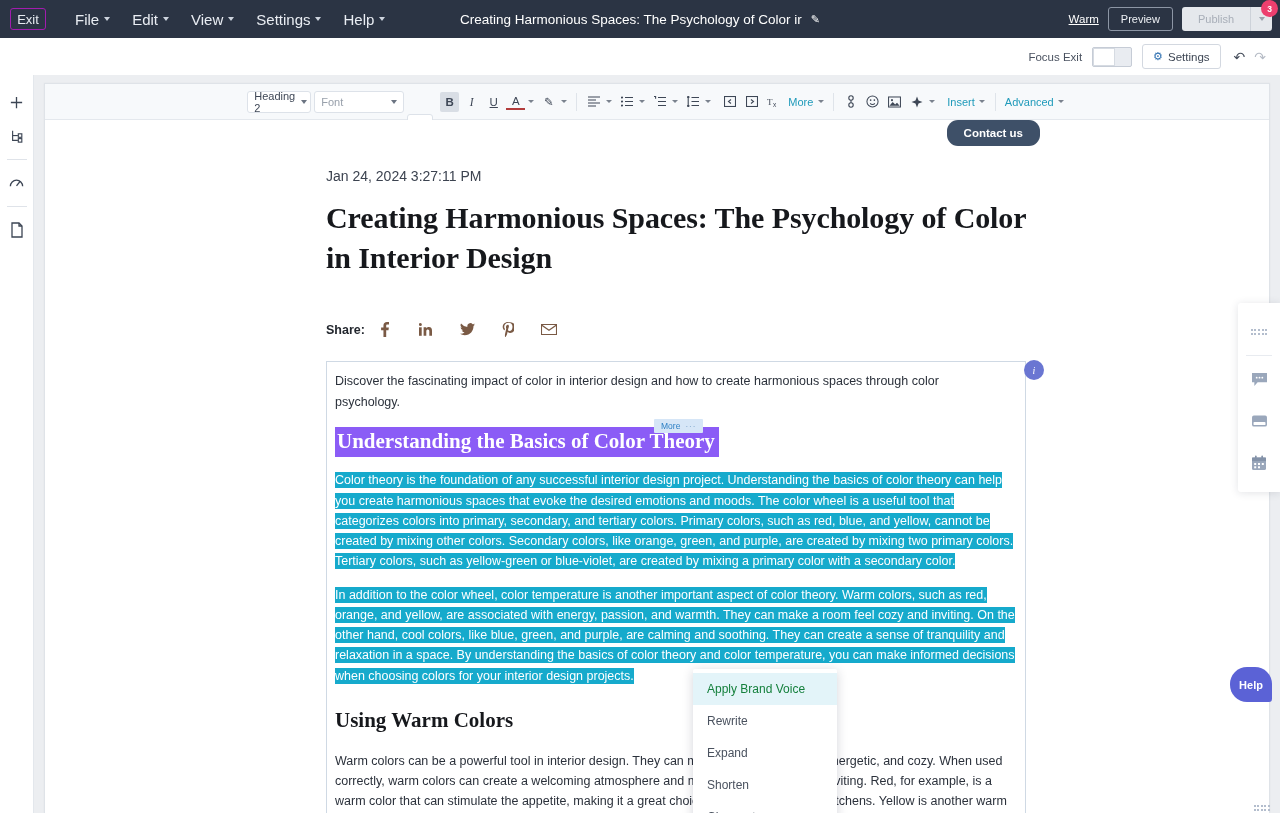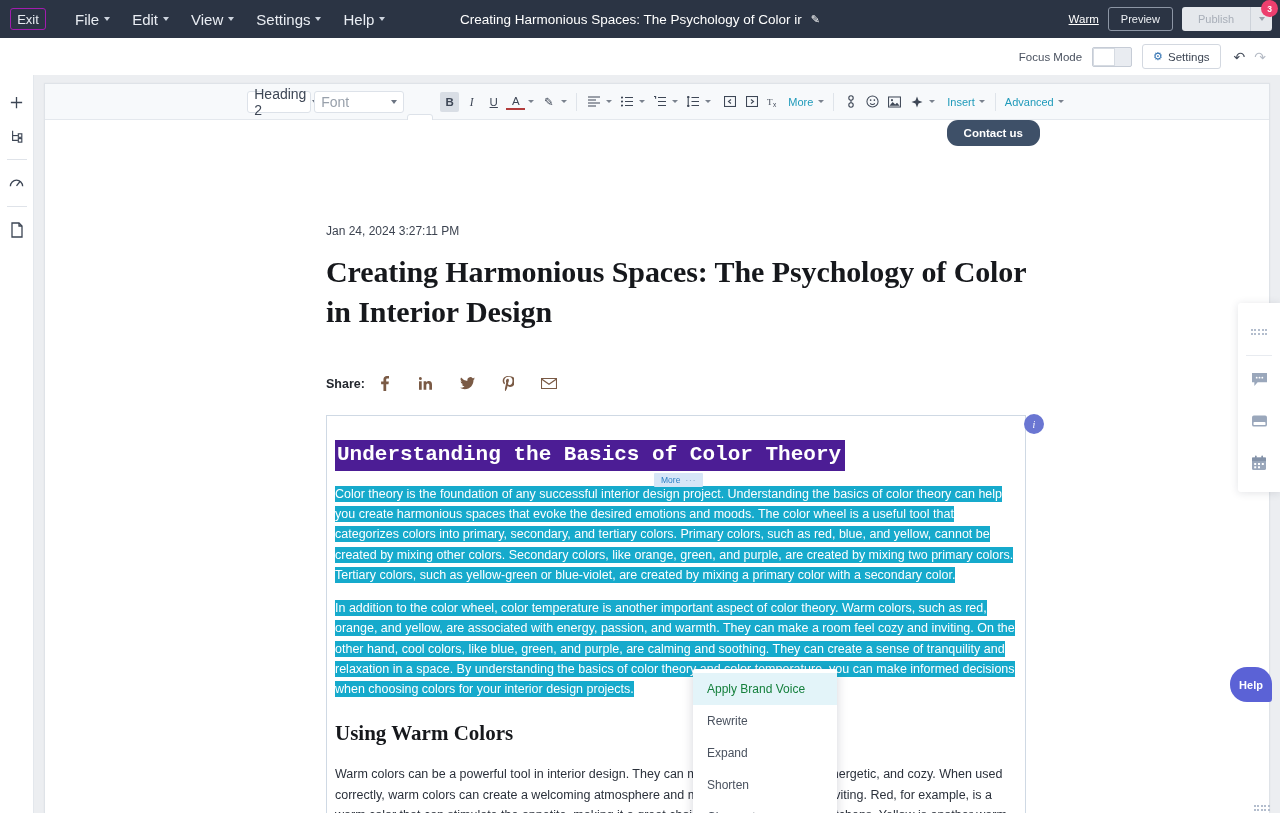--- a/index.html
+++ b/index.html
@@ -124,21 +124,21 @@
 
   
   .etoolbar {
     height: 36px; background: #f7f9fb; border-bottom: 1px solid #e4e8ed;
     display: flex; align-items: center; justify-content: center; gap: 3px;
   }
   .sel-box {
     border: 1px solid #dde2e9; border-radius: 3px; background: #fff;
     height: 22px; display: flex; align-items: center;
     justify-content: space-between; padding: 0 6px;
-    font-size: 14px; color: #3e4756; cursor: pointer;
+    font-size: 11px; color: #3e4756; cursor: pointer;
   }
   .sel-box .caret-d { border-top-color: #6b7482; margin-left: 6px; }
   .sel-heading { width: 64px; }
   .sel-font { width: 90px; }
   .sel-font .ph { color: #98a0ab; }
   .sel-size { width: 26px; margin-top: 46px; }
   .tb-btn {
     width: 19px; height: 20px; display: flex; align-items: center;
     justify-content: center; font-size: 11.5px; color: #3e4756;
     border-radius: 2px; cursor: pointer;
@@ -154,21 +154,21 @@
   .canvas {
     position: absolute; left: 0; top: 36px; right: 0; bottom: 0;
     background: #fff; overflow: hidden;
   }
   .contact-us {
     position: absolute; right: 229px; top: 0px;
     background: #3e5068; color: #fff; font-size: 11.5px; font-weight: bold;
     padding: 7px 17px; cursor: pointer; border-radius: 11px;
   }
   .doc-body { position: absolute; left: 281px; top: 0; width: 700px; }
-  .doc-date { font-size: 12px; color: #3c4350; margin-top: 104px; }
+  .doc-date { font-size: 14px; color: #3c4350; margin-top: 48px; }
   .doc-h1 {
     font-family: "Liberation Serif", serif; font-size: 30px;
     font-weight: bold; color: #16181c; line-height: 1.34;
     margin-top: 14px; letter-spacing: -0.1px;
   }
   .share-row {
     display: flex; align-items: center; gap: 0; margin-top: 44px;
     color: #7a5a45;
   }
   .share-label { font-size: 12.5px; font-weight: bold; color: #23272e; }
@@ -196,22 +196,22 @@
   }
   .more-chip .dots { letter-spacing: 1px; color: #7fa6cb; font-size: 8px; }
   .info-badge {
     position: absolute; right: -19px; top: -2px;
     width: 20px; height: 20px; border-radius: 50%;
     background: #6a76d2; color: #fff; font-size: 10px;
     display: flex; align-items: center; justify-content: center;
     font-family: "Liberation Serif", serif; font-style: italic; cursor: pointer;
   }
   .sel-h2 {
-    font-family: Liberation Mono, monospace; font-size: 21px; font-weight: bold;
-    color: #ffffff; background: #4c1d95; display: inline-block;
+    font-family: Liberation Serif, serif; font-size: 21px; font-weight: bold;
+    color: #ffffff; background: #8b5cf6; display: inline-block;
     padding: 2px 4px 3px 2px; margin-top: 15px; line-height: 1.22;
   }
   .sel-para {
     font-size: 12.5px; line-height: 1.62; color: #ffffff;
     margin-top: 13px;
   }
   .sel-para span.hl {
     background: #16aacc; box-decoration-break: clone;
     -webkit-box-decoration-break: clone; padding: 1px 0;
   }
@@ -305,21 +305,21 @@
         <div class="publish-btn">Publish</div>
         <div class="publish-caret">
           <span class="caret-d"></span>
         </div>
         <div class="badge-count">3</div>
       </div>
     </div>
   </div>
 
   <div class="subbar">
-    <span class="focus-label">Focus Mode</span>
+    <span class="focus-label">Focus Exit</span>
     <div class="toggle-sw">
       <div class="toggle-knob"></div>
     </div>
     <div class="settings-btn">
       <span class="gear">⚙</span>
       <span>Settings</span>
     </div>
     <div class="undo-redo">
       <span class="ur-ico">↶</span>
       <span class="ur-ico dim">↷</span>
@@ -554,20 +554,21 @@
               <svg width="16" height="11" viewBox="0 0 16 11">
                   <path d="M.5.5h15v10H.5z" fill="none" stroke="#7a5a45" stroke-width="1.1"></path>
                   <path d="M.5 1l7.5 5.2L15.5 1" fill="none" stroke="#7a5a45" stroke-width="1.3"></path>
                 </svg>
             </span>
           </div>
 
           <div class="content-region">
             <div class="info-badge">i</div>
 
+            <p class="intro-p">Discover the fascinating impact of color in interior design and how to create harmonious spaces through color psychology.</p>
 
             <div class="more-chip">
               <span>More</span>
               <span class="dots">···</span>
             </div>
 
             <div><span class="sel-h2">Understanding the Basics of Color Theory</span></div>
 
             <p class="sel-para"><span class="hl">Color theory is the foundation of any successful interior design project. Understanding the basics of color theory can help you create harmonious spaces that evoke the desired emotions and moods. The color wheel is a useful tool that categorizes colors into primary, secondary, and tertiary colors. Primary colors, such as red, blue, and yellow, cannot be created by mixing other colors. Secondary colors, like orange, green, and purple, are created by mixing two primary colors. Tertiary colors, such as yellow-green or blue-violet, are created by mixing a primary color with a secondary color.</span></p>
             <p class="sel-para"><span class="hl">In addition to the color wheel, color temperature is another important aspect of color theory. Warm colors, such as red, orange, and yellow, are associated with energy, passion, and warmth. They can make a room feel cozy and inviting. On the other hand, cool colors, like blue, green, and purple, are calming and soothing. They can create a sense of tranquility and relaxation in a space. By understanding the basics of color theory and color temperature, you can make informed decisions when choosing colors for your interior design projects.</span></p>

